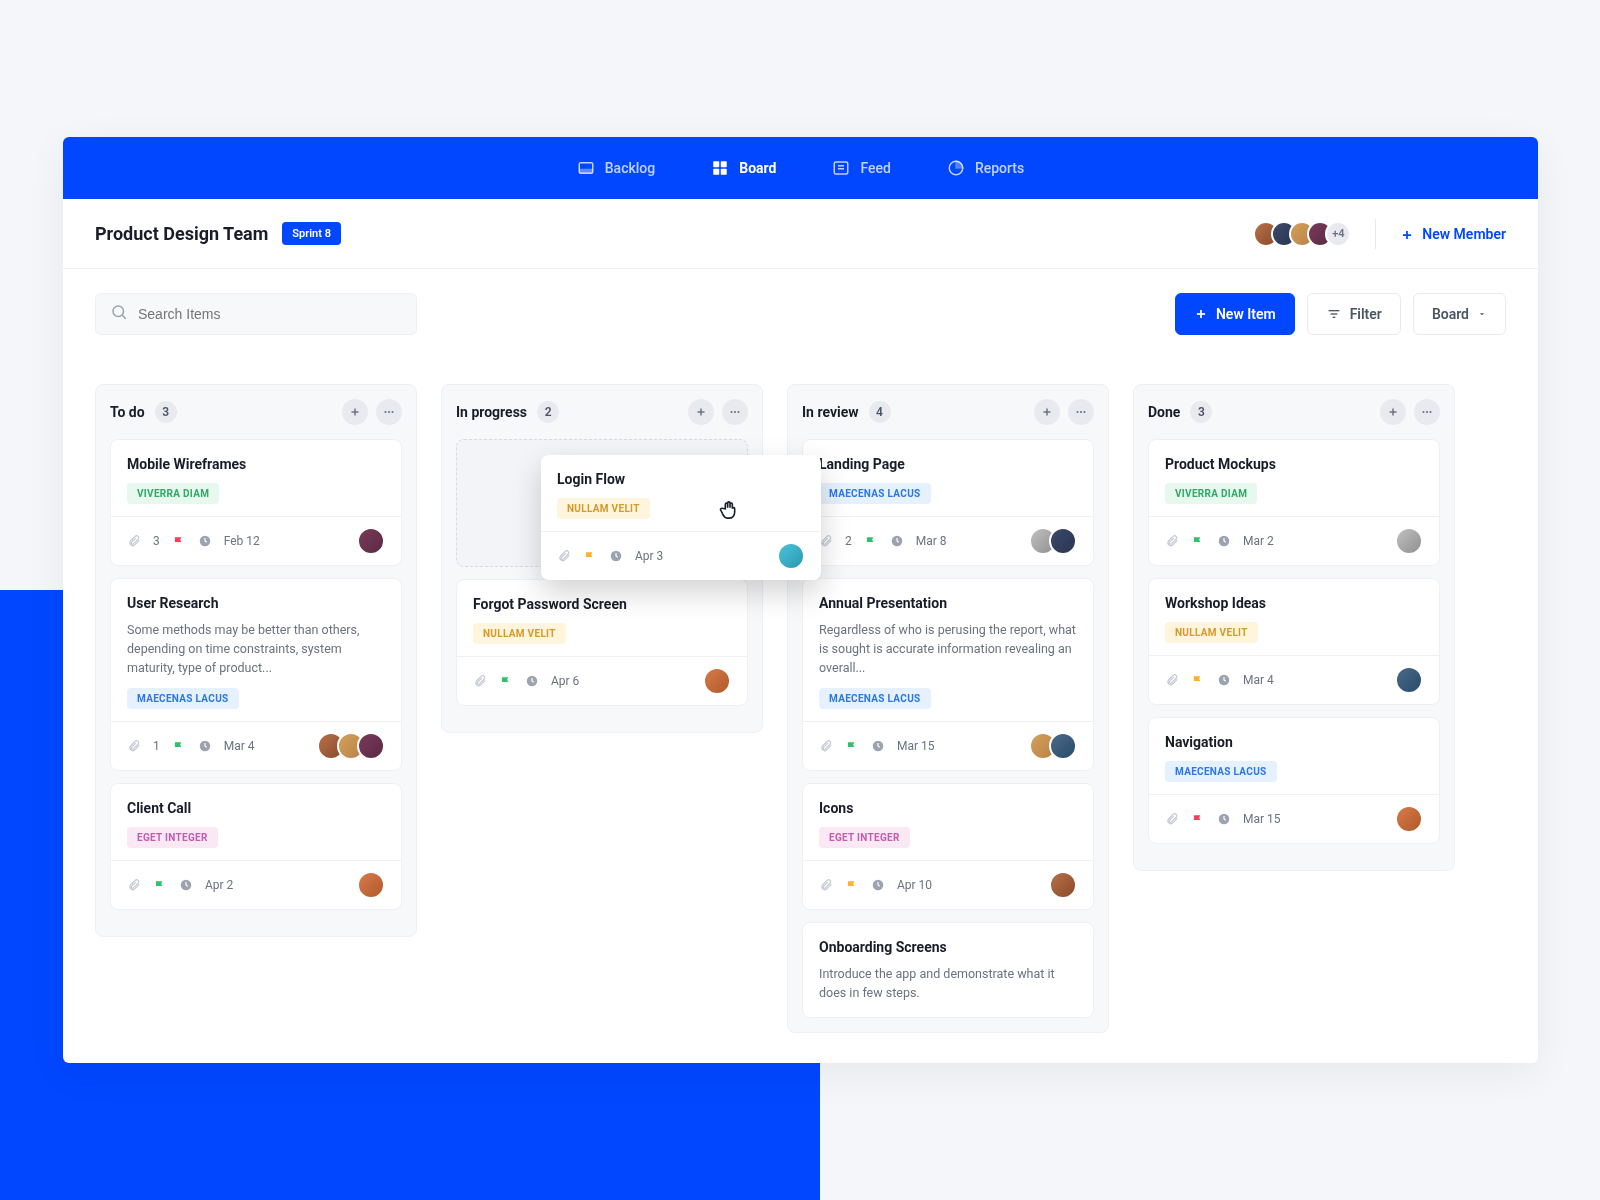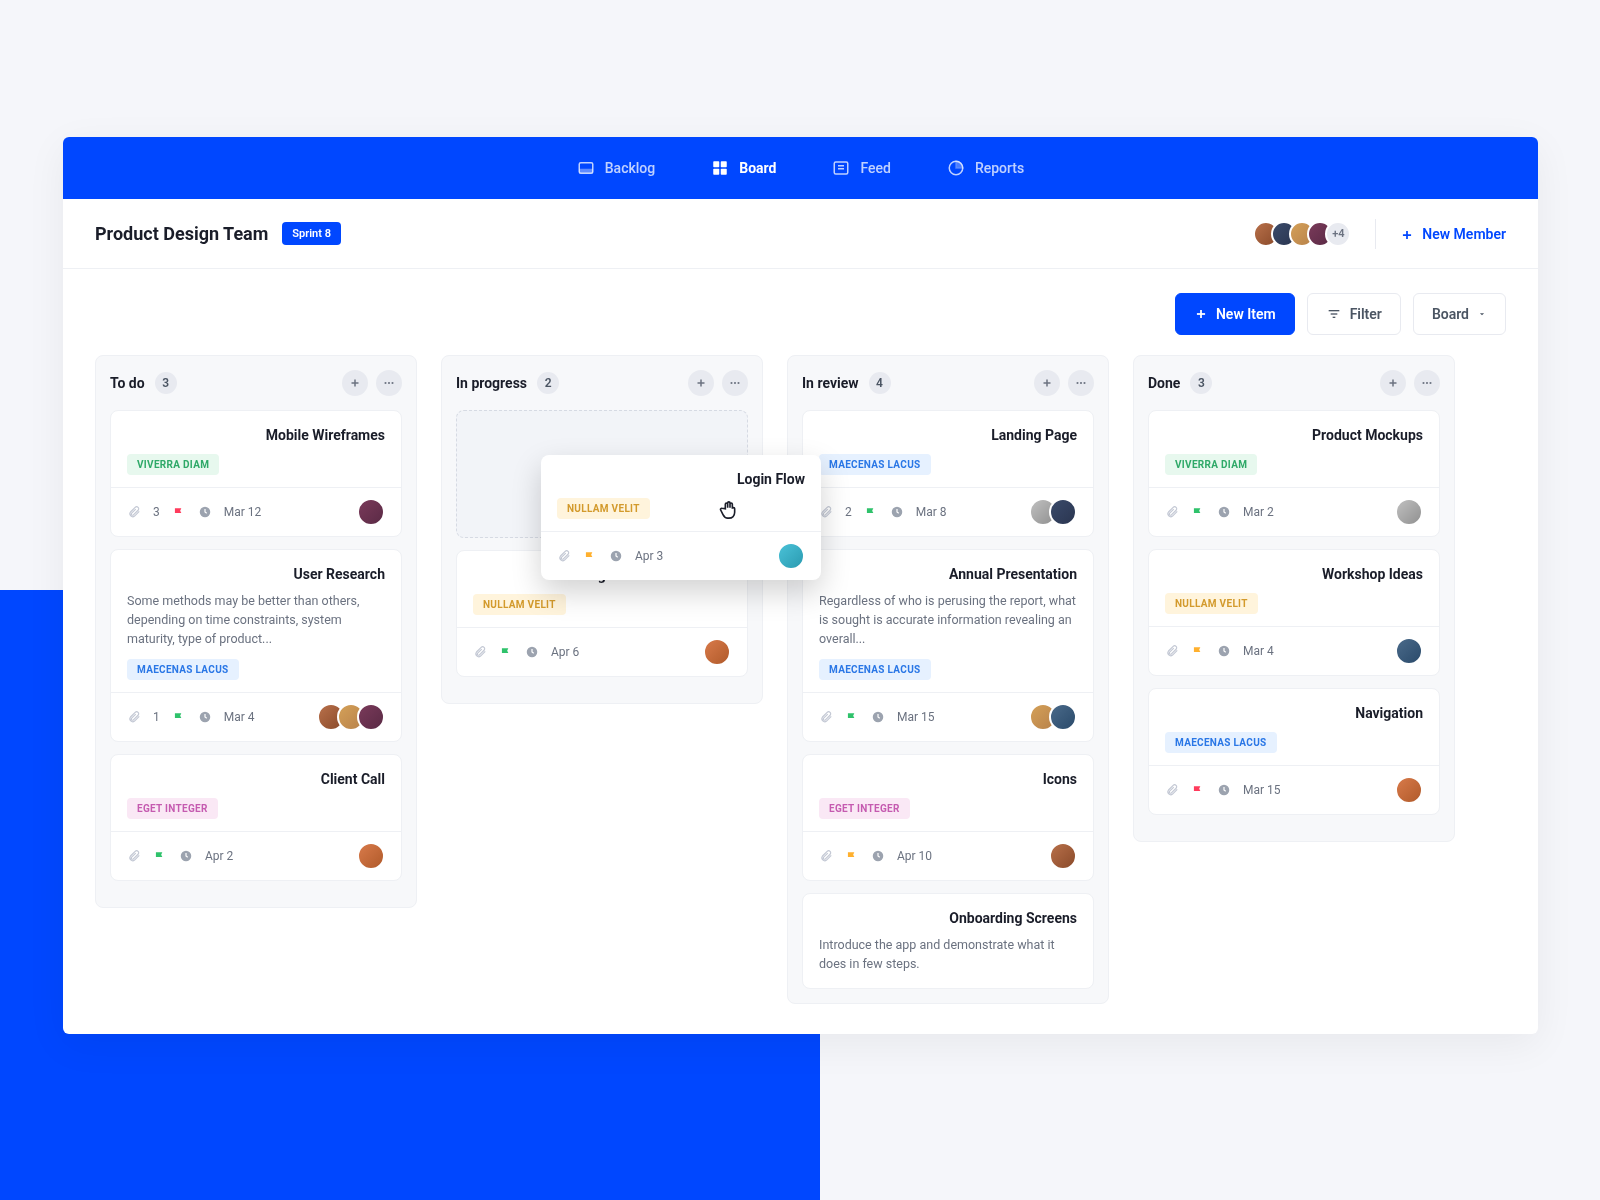--- a/index.html
+++ b/index.html
@@ -102,21 +102,21 @@
 }
 .toolbar-right { margin-left: auto; display: flex; gap: 12px; }
 .btn {
   height: 42px; padding: 16px 18px; border-radius: 6px;
   display: inline-flex; align-items: center; gap: 8px;
   font-size: 14px; font-weight: 600; cursor: pointer;
   border: 1px solid #e8eaf0; background: #fff; color: #4b5563;
 }
 .btn.primary { background: #0047ff; color: #fff; border-color: #0047ff; }
 .board {
-  display: flex; gap: 24px; padding: 0 32px 30px; align-items: flex-start;
+  display: flex; gap: 24px; padding: 0 32px 30px; align-items: flex-start; margin-top: 29px;
 }
 .column {
   width: 322px; flex-shrink: 0;
   background: #f7f8fa; border: 1px solid #eef0f4; border-radius: 8px;
   padding: 14px;
 }
 .col-head { display: flex; align-items: center; margin-bottom: 14px; }
 .col-title { font-size: 14px; font-weight: 700; color: #1a1d29; }
 .col-count {
   margin-left: 10px; background: #e8eaf0; color: #4b5563;
@@ -128,21 +128,21 @@
 .icon-btn {
   width: 26px; height: 26px; border-radius: 50%;
   background: #e8eaf0; display: inline-flex; align-items: center; justify-content: center;
   cursor: pointer; color: #6b7280;
 }
 .card {
   background: #fff; border: 1px solid #eef0f4; border-radius: 8px;
   margin-bottom: 12px;
 }
 .card-body { padding: 16px 16px 12px; }
-.card-title { font-size: 14px; font-weight: 700; color: #1a1d29; margin-bottom: 10px; text-align: right; }
+.card-title { font-size: 14px; font-weight: 700; color: #1a1d29; margin-bottom: 10px; }
 .card-desc { font-size: 12.5px; color: #6b7280; line-height: 1.5; margin-bottom: 10px; }
 .tag {
   display: inline-block; font-size: 10px; font-weight: 700; letter-spacing: 0.3px;
   padding: 5px 10px; border-radius: 4px;
 }
 .tag.green  { background: #e7f8ee; color: #2fa968; }
 .tag.blue   { background: #e6f1ff; color: #2a77e6; }
 .tag.yellow { background: #fff4dc; color: #d39a2c; }
 .tag.pink   { background: #fae8f5; color: #c55bb0; }
 .card-foot {
@@ -246,20 +246,29 @@
         <svg width="14" height="14" viewBox="0 0 24 24" fill="none" stroke="currentColor" stroke-width="3">
             <line x1="12" y1="5" x2="12" y2="19"></line>
             <line x1="5" y1="12" x2="19" y2="12"></line>
           </svg>
         <span>New Member</span>
       </div>
     </div>
   </div>
 
   <div class="toolbar">
+    <div class="search">
+      <span>
+        <svg width="18" height="18" viewBox="0 0 24 24" fill="none" stroke="#9ca3af" stroke-width="2">
+            <circle cx="11" cy="11" r="7"></circle>
+            <line x1="21" y1="21" x2="16.5" y2="16.5"></line>
+          </svg>
+      </span>
+      <input placeholder="Search Items" style="">
+    </div>
     <div class="toolbar-right">
       <div class="btn primary">
         <svg width="14" height="14" viewBox="0 0 24 24" fill="none" stroke="currentColor" stroke-width="3">
             <line x1="12" y1="5" x2="12" y2="19"></line>
             <line x1="5" y1="12" x2="19" y2="12"></line>
           </svg>
         <span>New Item</span>
       </div>
       <div class="btn">
         <svg width="16" height="16" viewBox="0 0 24 24" fill="none" stroke="currentColor" stroke-width="2">
@@ -315,21 +324,21 @@
           <span class="meta num">3</span>
           <span class="flag red"><svg width="14" height="14" viewBox="0 0 24 24">
                 <path d="M5 3v18M5 4h11l-2 4 2 4H5"></path>
               </svg></span>
           <span class="meta clock">
               <svg width="14" height="14" viewBox="0 0 24 24" fill="currentColor">
                 <circle cx="12" cy="12" r="9"></circle>
                 <path d="M12 7v5l3 2" stroke="#fff" stroke-width="2" fill="none"></path>
               </svg>
             </span>
-          <span class="meta">Mar 12</span>
+          <span class="meta">Feb 12</span>
           <div class="avatars">
               <span class="avatar av-d"></span>
             </div>
         </div>
       </div>
 
       <div class="card">
         <div class="card-body">
           <div class="card-title">User Research</div>
           <div class="card-desc">Some methods may be better than others, depending on time constraints, system maturity, type of product...</div>

